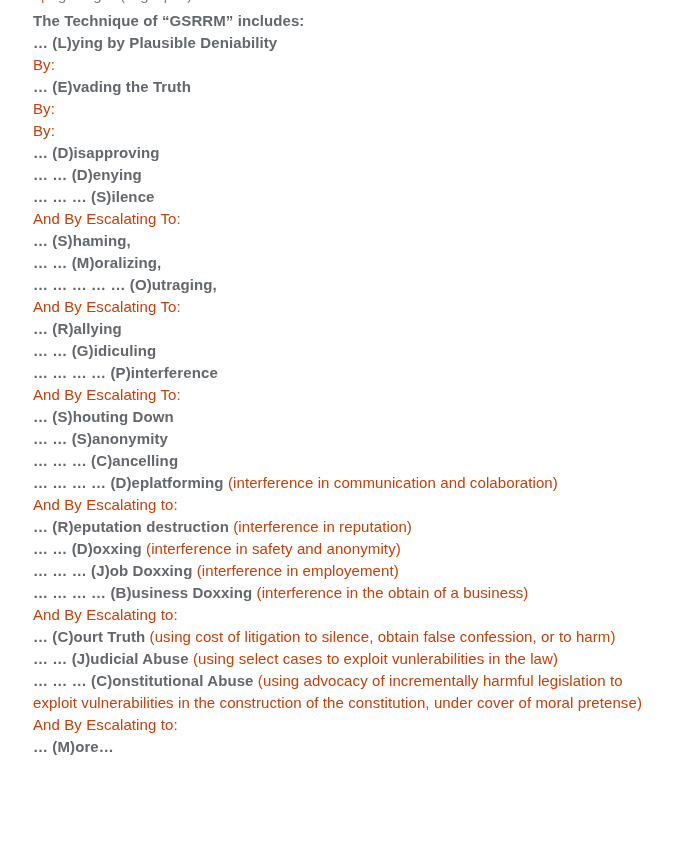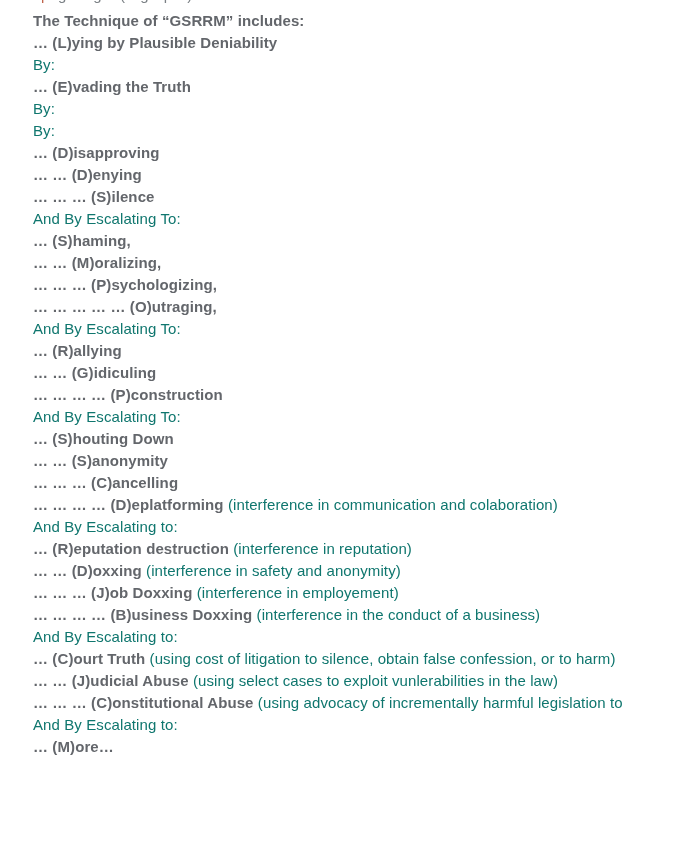--- a/index.html
+++ b/index.html
@@ -43,21 +43,21 @@
   }
   .line {
     min-height: 22px;
   }
   .seg-b {
     font-weight: 700;
     color: #63666b;
   }
   .seg-r {
     font-weight: 400;
-    color: #0f766e;
+    color: #c2410c;
   }
 </style>
 </head>
 <body>
 
 <main class="doc">
   <div class="clip-line">
     <span class="clip-inner"><span class="clip-accent">p</span><span class="clip-gray">ag…ing (…g…p…)</span></span>
   </div>
   <div class="text-block" id="text-block">
@@ -66,36 +66,36 @@
       <div class="line"><span class="seg-r">By:</span></div>
       <div class="line"><span class="seg-b">… (E)vading the Truth</span></div>
       <div class="line"><span class="seg-r">By:</span></div>
       <div class="line"><span class="seg-r">By:</span></div>
       <div class="line"><span class="seg-b">… (D)isapproving</span></div>
       <div class="line"><span class="seg-b">… … (D)enying</span></div>
       <div class="line"><span class="seg-b">… … … (S)ilence</span></div>
       <div class="line"><span class="seg-r">And By Escalating To:</span></div>
       <div class="line"><span class="seg-b">… (S)haming,</span></div>
       <div class="line"><span class="seg-b">… … (M)oralizing,</span></div>
-      <div class="line"><span class="seg-b">… … … (P)sychologizing,</span></div>
       <div class="line"><span class="seg-b">… … … … … (O)utraging,</span></div>
       <div class="line"><span class="seg-r">And By Escalating To:</span></div>
       <div class="line"><span class="seg-b">… (R)allying</span></div>
       <div class="line"><span class="seg-b">… … (G)idiculing</span></div>
-      <div class="line"><span class="seg-b">… … … … (P)construction</span></div>
+      <div class="line"><span class="seg-b">… … … … (P)interference</span></div>
       <div class="line"><span class="seg-r">And By Escalating To:</span></div>
       <div class="line"><span class="seg-b">… (S)houting Down</span></div>
       <div class="line"><span class="seg-b">… … (S)anonymity</span></div>
       <div class="line"><span class="seg-b">… … … (C)ancelling</span></div>
       <div class="line"><span class="seg-b">… … … … (D)eplatforming</span><span class="seg-r"> (interference in communication and colaboration)</span></div>
       <div class="line"><span class="seg-r">And By Escalating to:</span></div>
       <div class="line"><span class="seg-b">… (R)eputation destruction</span><span class="seg-r"> (interference in reputation)</span></div>
       <div class="line"><span class="seg-b">… … (D)oxxing</span><span class="seg-r"> (interference in safety and anonymity)</span></div>
       <div class="line"><span class="seg-b">… … … (J)ob Doxxing</span><span class="seg-r"> (interference in employement)</span></div>
-      <div class="line"><span class="seg-b">… … … … (B)usiness Doxxing</span><span class="seg-r"> (interference in the conduct of a business)</span></div>
+      <div class="line"><span class="seg-b">… … … … (B)usiness Doxxing</span><span class="seg-r"> (interference in the obtain of a business)</span></div>
       <div class="line"><span class="seg-r">And By Escalating to:</span></div>
       <div class="line"><span class="seg-b">… (C)ourt Truth</span><span class="seg-r"> (using cost of litigation to silence, obtain false confession, or to harm)</span></div>
       <div class="line"><span class="seg-b">… … (J)udicial Abuse</span><span class="seg-r"> (using select cases to exploit vunlerabilities in the law)</span></div>
       <div class="line"><span class="seg-b">… … … (C)onstitutional Abuse</span><span class="seg-r"> (using advocacy of incrementally harmful legislation to</span></div>
+      <div class="line"><span class="seg-r">exploit vulnerabilities in the construction of the constitution, under cover of moral pretense)</span></div>
       <div class="line"><span class="seg-r">And By Escalating to:</span></div>
       <div class="line"><span class="seg-b">… (M)ore…</span></div>
     </div>
 </main>
 
 </body></html>

